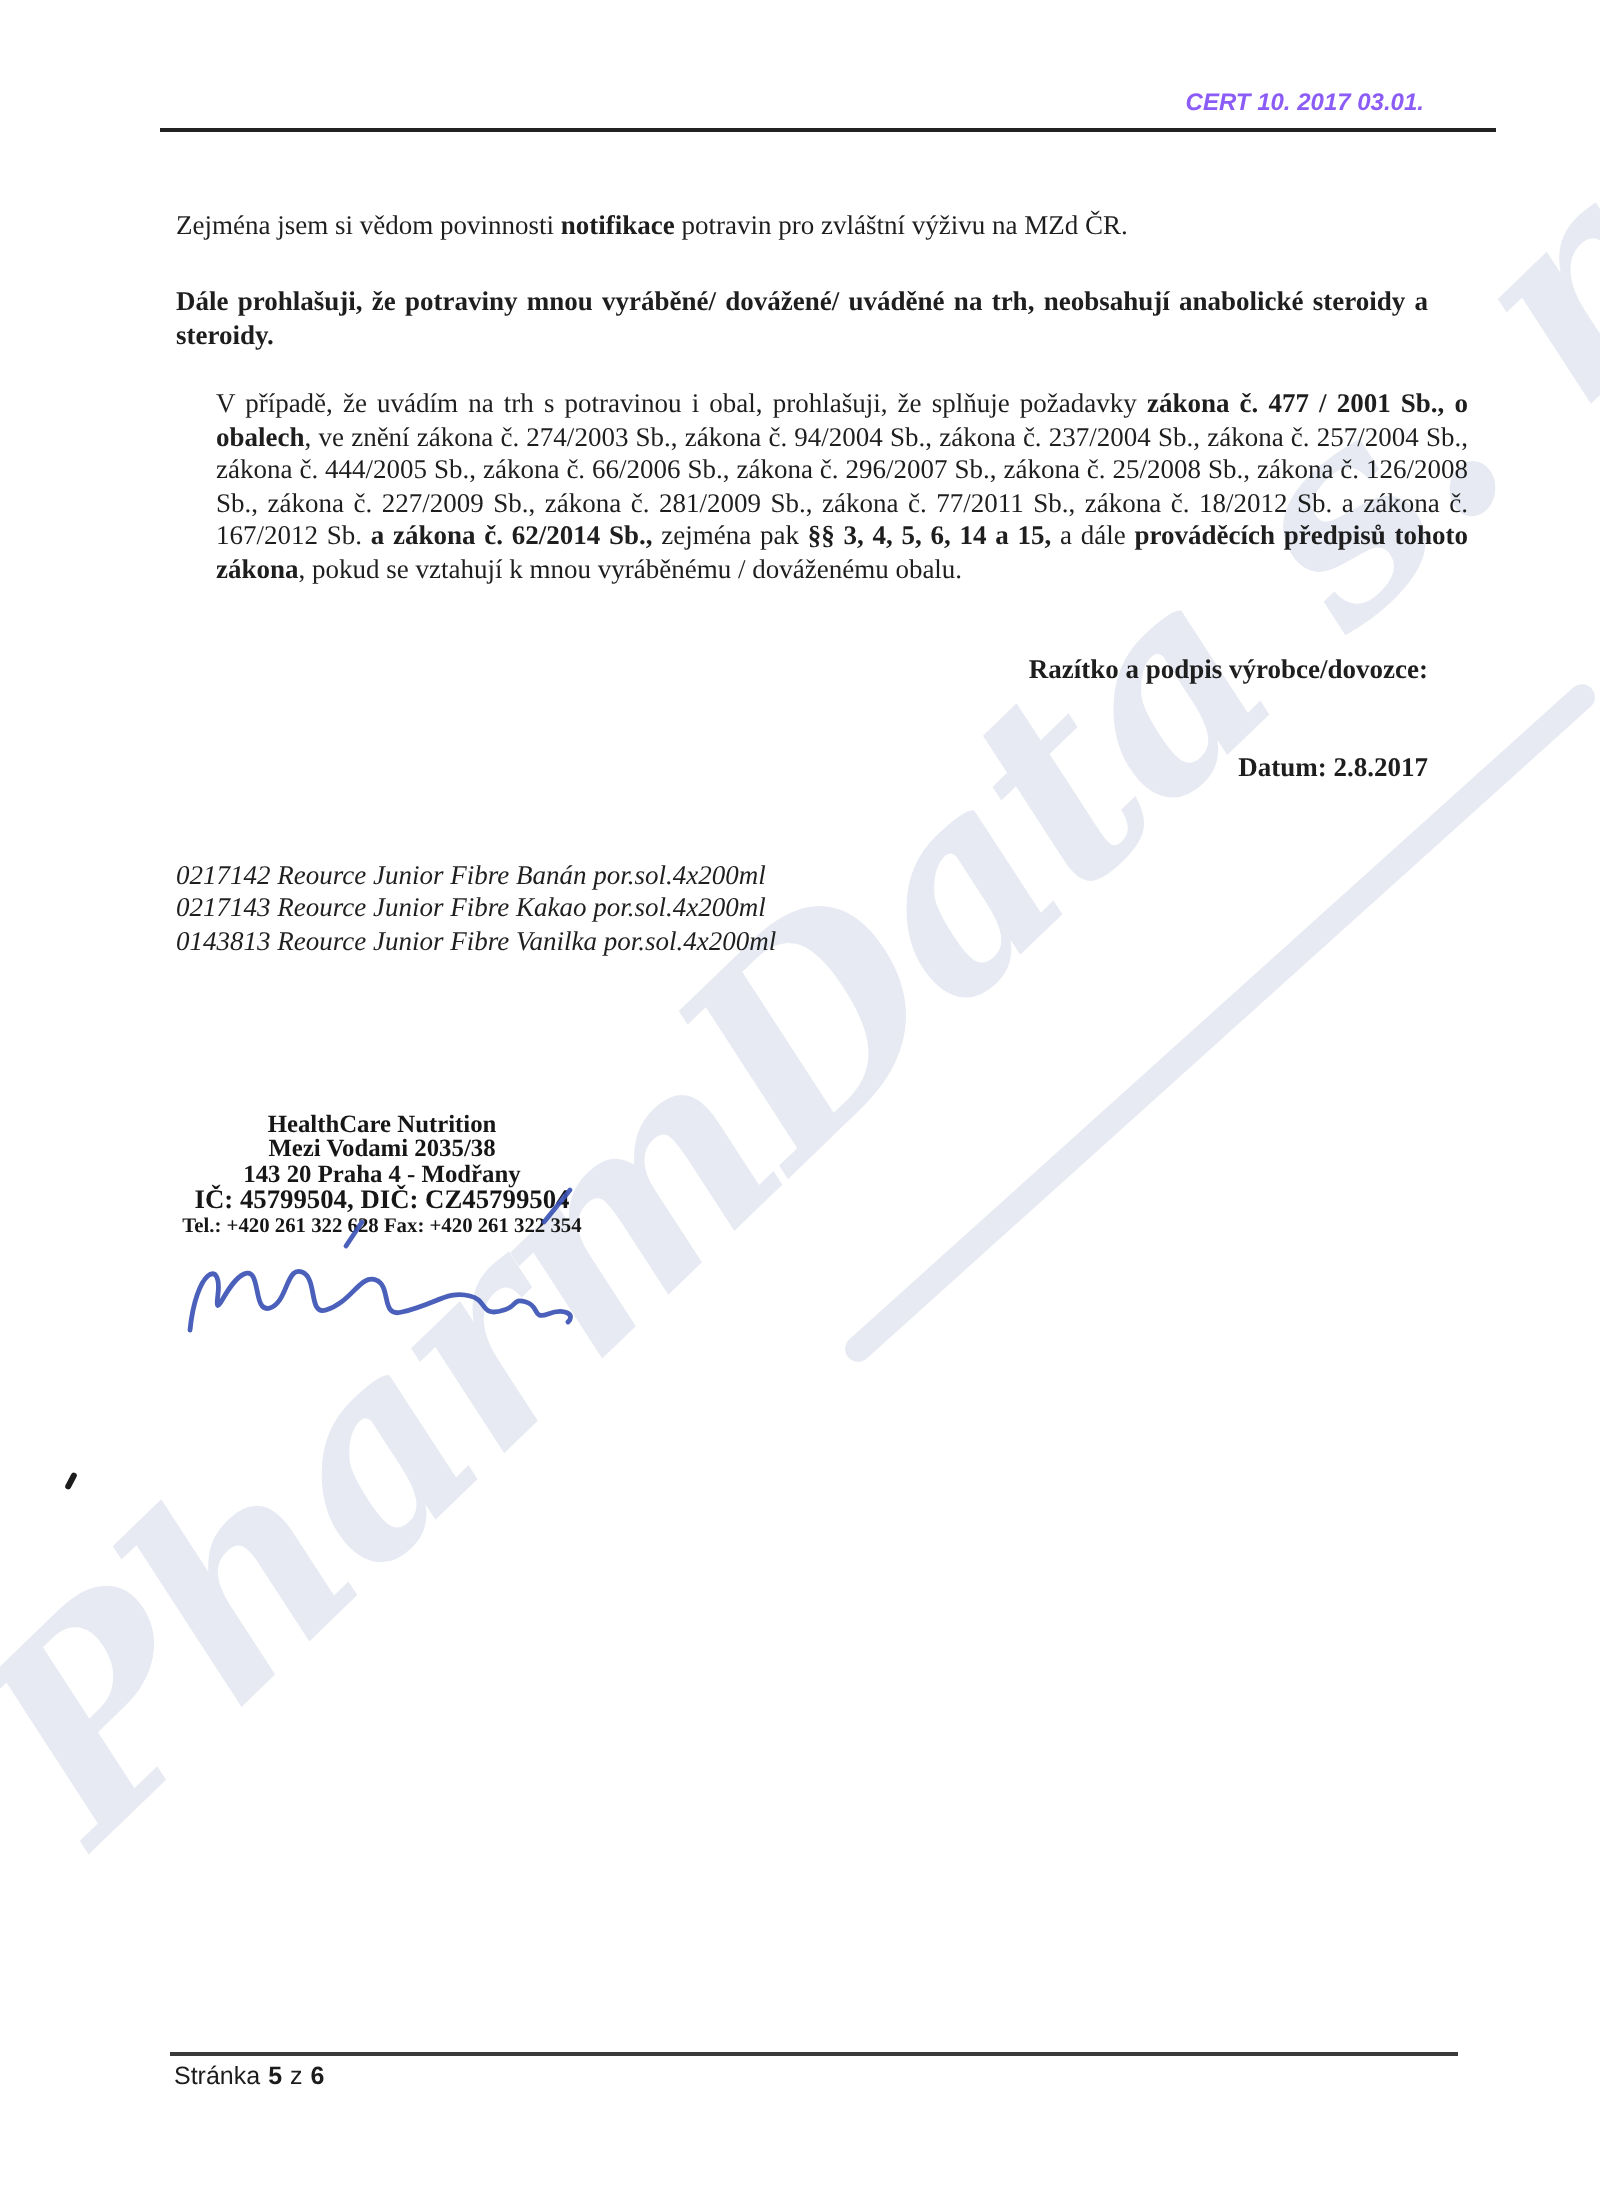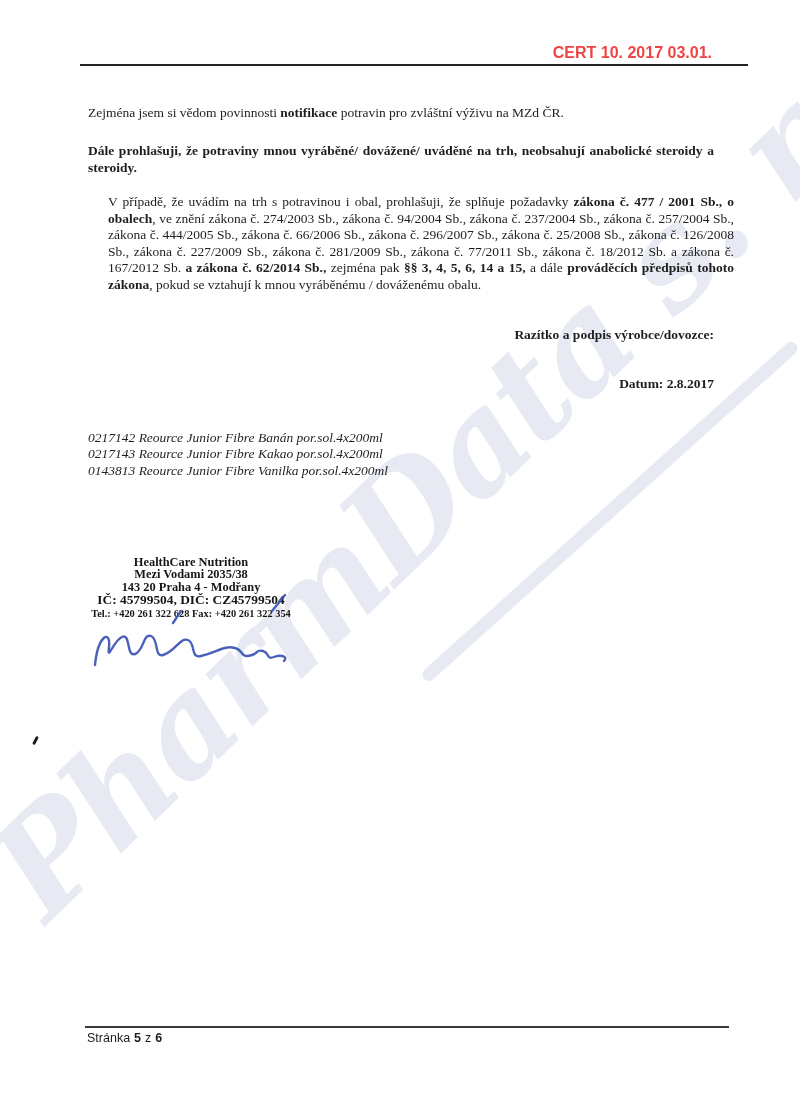--- a/index.html
+++ b/index.html
@@ -19,22 +19,22 @@
     z-index:0; user-select:none;
   }
   .wm-stroke {
     position:absolute; left:360px; top:505px; width:500px; height:13px;
     background:#e7eaf2; border-radius:7px; transform:rotate(-42deg); z-index:0;
   }
 
   
   .cert {
     position:absolute; top:44px; right:88px; z-index:2;
-    font-family:"Liberation Sans", sans-serif; font-weight:700;
-    font-size:16px; color:#ef4444;
+    font-family:"Liberation Sans", sans-serif; font-style:italic; font-weight:700;
+    font-size:12px; color:#8b5cf6;
   }
   .rule-top { position:absolute; left:80px; top:64px; width:668px; height:2.4px; background:#222; z-index:2; }
 
   
   .para {
     position:absolute; left:88px; width:626px; margin:0; z-index:2;
     font-size:13.5px; line-height:16.6px; text-align:justify; color:#1e1e1e;
   }
   .p1 { top:105px; }
   .p2 { top:143px; font-weight:bold; }

